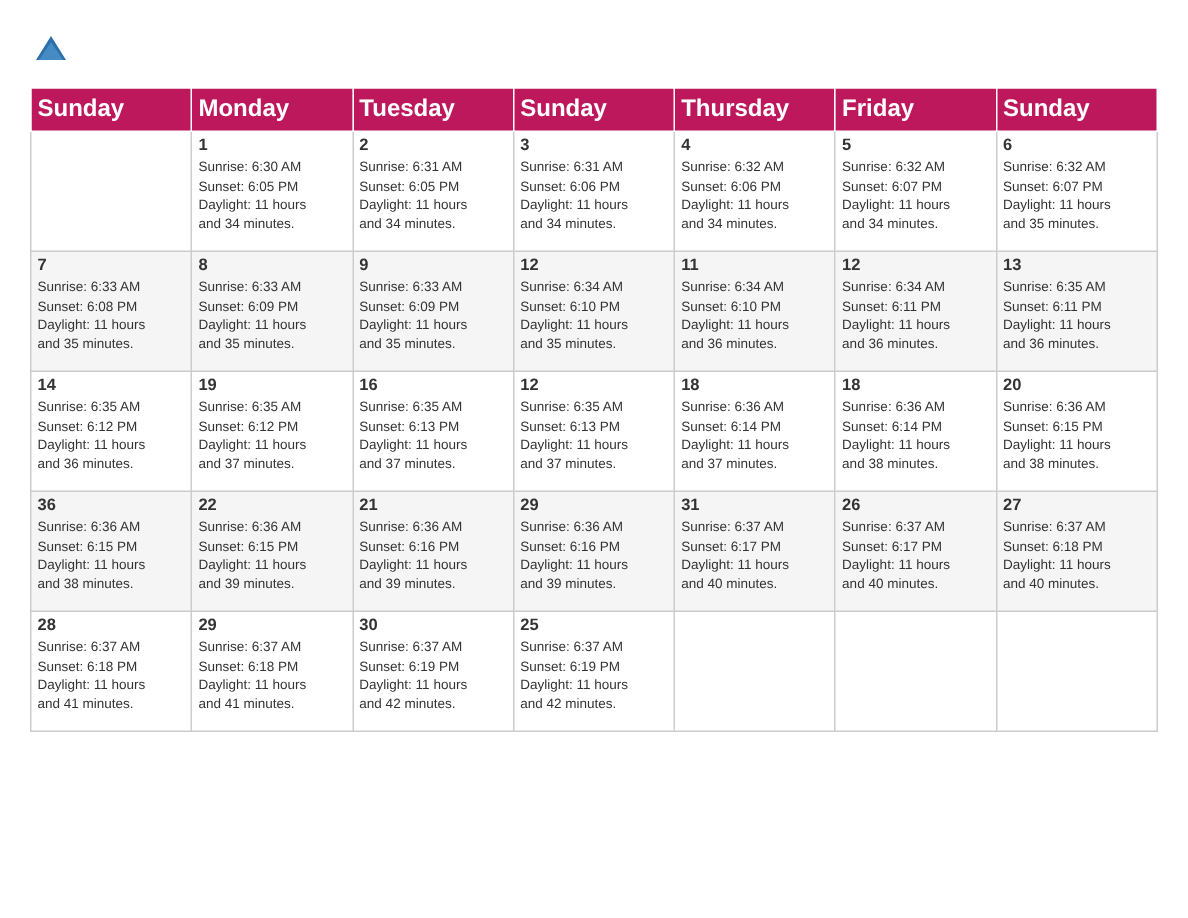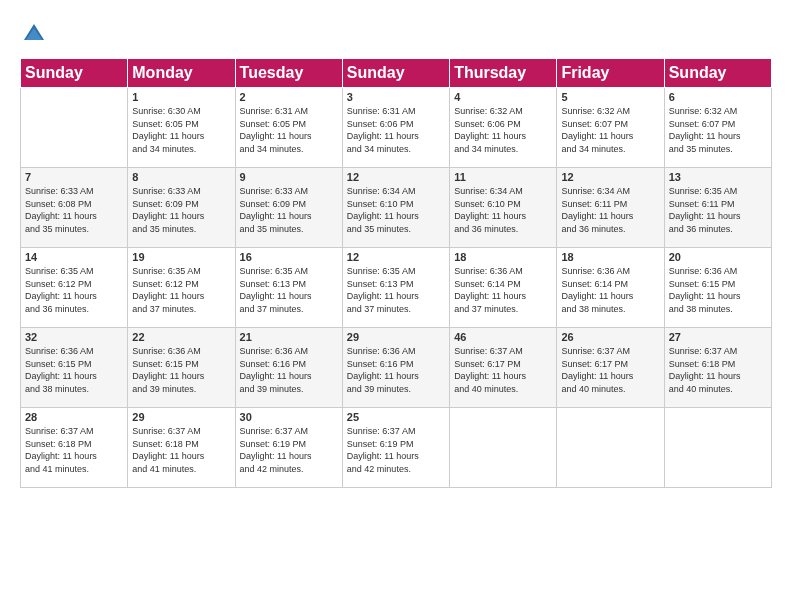--- a/index.html
+++ b/index.html
@@ -274,21 +274,21 @@
           <td>
             <span class="day-number">20</span>
             <div class="day-info" style="white-space: pre-line;">Sunrise: 6:36 AM
 Sunset: 6:15 PM
 Daylight: 11 hours
 and 38 minutes.</div>
           </td>
         </tr>
         <tr>
           <td>
-            <span class="day-number">32</span>
+            <span class="day-number">36</span>
             <div class="day-info" style="white-space: pre-line;">Sunrise: 6:36 AM
 Sunset: 6:15 PM
 Daylight: 11 hours
 and 38 minutes.</div>
           </td>
           <td>
             <span class="day-number">22</span>
             <div class="day-info" style="white-space: pre-line;">Sunrise: 6:36 AM
 Sunset: 6:15 PM
 Daylight: 11 hours
@@ -302,21 +302,21 @@
 and 39 minutes.</div>
           </td>
           <td>
             <span class="day-number">29</span>
             <div class="day-info" style="white-space: pre-line;">Sunrise: 6:36 AM
 Sunset: 6:16 PM
 Daylight: 11 hours
 and 39 minutes.</div>
           </td>
           <td>
-            <span class="day-number">46</span>
+            <span class="day-number">31</span>
             <div class="day-info" style="white-space: pre-line;">Sunrise: 6:37 AM
 Sunset: 6:17 PM
 Daylight: 11 hours
 and 40 minutes.</div>
           </td>
           <td>
             <span class="day-number">26</span>
             <div class="day-info" style="white-space: pre-line;">Sunrise: 6:37 AM
 Sunset: 6:17 PM
 Daylight: 11 hours

